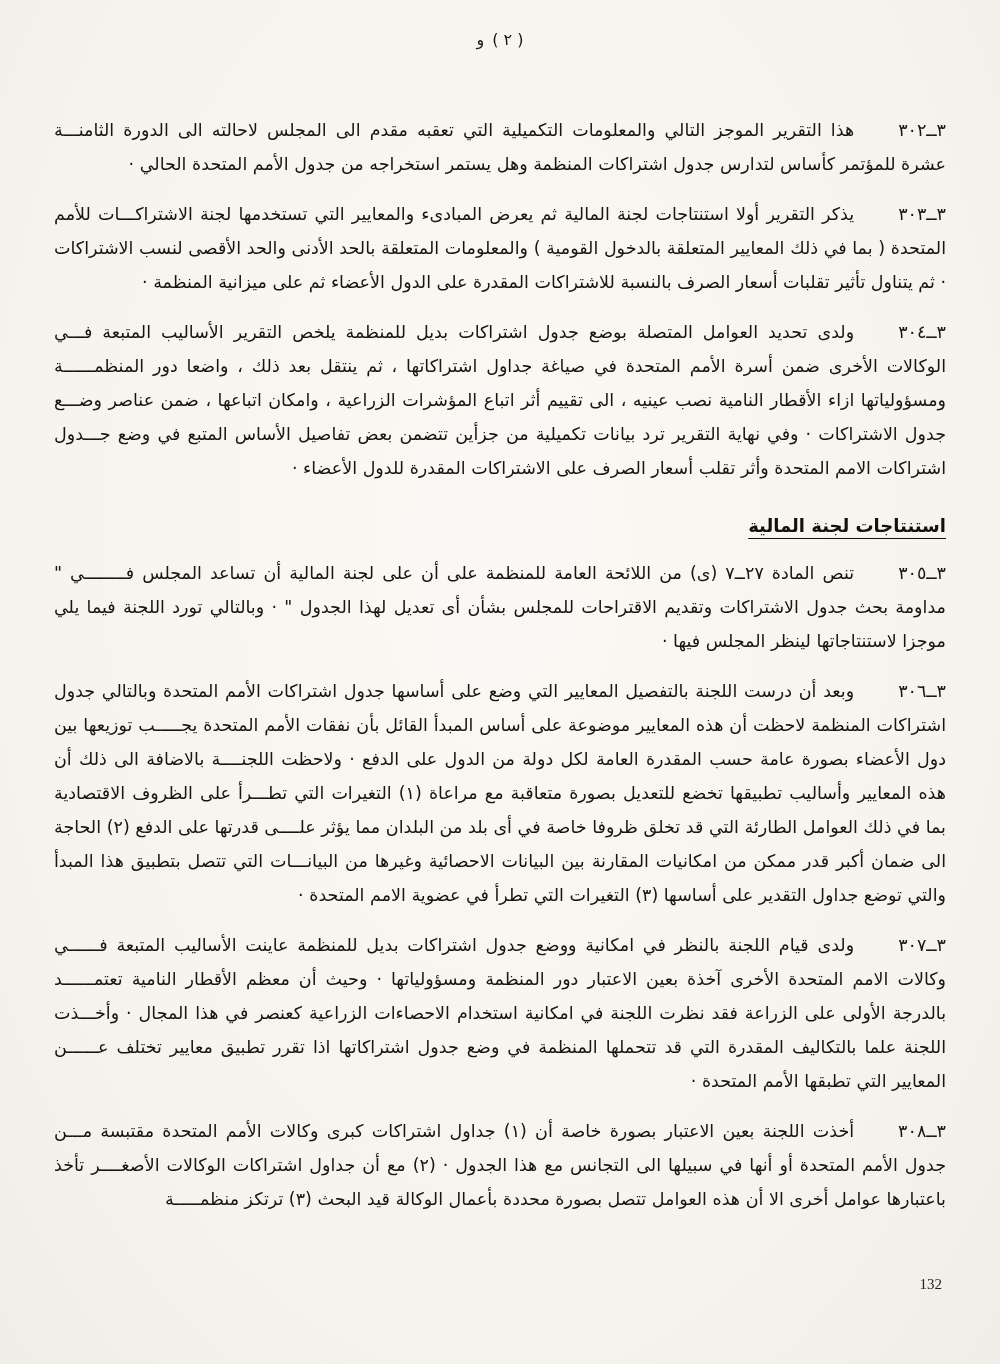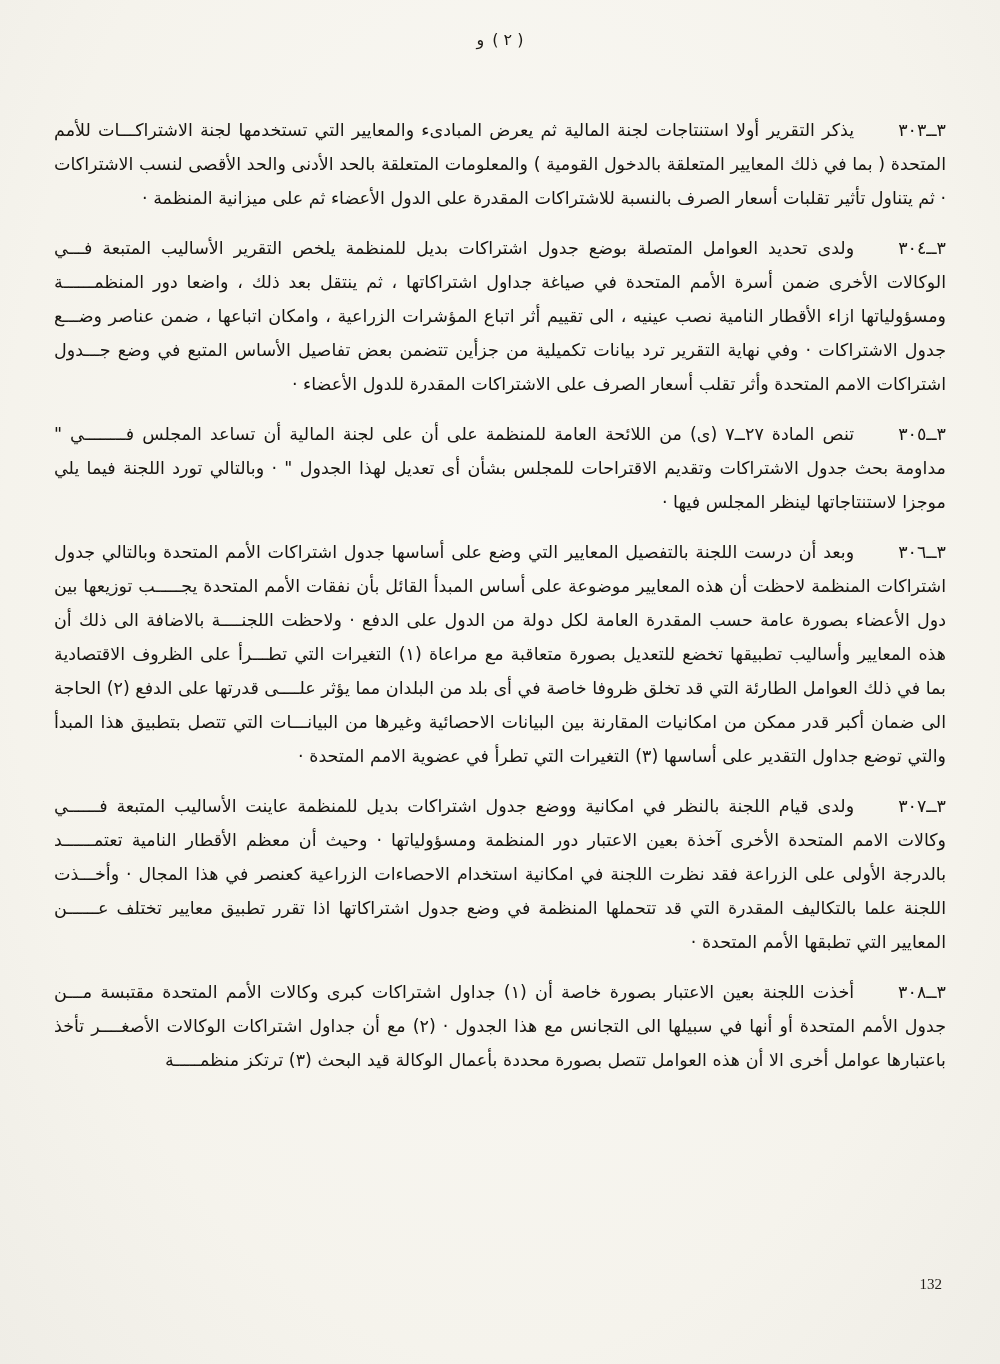--- a/index.html
+++ b/index.html
@@ -77,25 +77,29 @@
 <div class="page">
 
   <div class="page-header">
     <span>و</span>
     <span>( ٢ )</span>
   </div>
 
   <div class="content">
 
 
+    <p class="para"><span class="pnum">٣ــ٣٠٢</span><span class="ptext">هذا التقرير الموجز التالي والمعلومات التكميلية التي تعقبه مقدم الى المجلس لاحالته الى الدورة الثامنـــة عشرة للمؤتمر كأساس لتدارس جدول اشتراكات المنظمة وهل يستمر استخراجه من جدول الأمم المتحدة الحالي ·</span></p>
 
     <p class="para"><span class="pnum">٣ــ٣٠٣</span><span class="ptext">يذكر التقرير أولا استنتاجات لجنة المالية ثم يعرض المبادىء والمعايير التي تستخدمها لجنة الاشتراكـــات للأمم المتحدة ( بما في ذلك المعايير المتعلقة بالدخول القومية ) والمعلومات المتعلقة بالحد الأدنى والحد الأقصى لنسب الاشتراكات · ثم يتناول تأثير تقلبات أسعار الصرف بالنسبة للاشتراكات المقدرة على الدول الأعضاء ثم على ميزانية المنظمة ·</span></p>
 
     <p class="para"><span class="pnum">٣ــ٣٠٤</span><span class="ptext">ولدى تحديد العوامل المتصلة بوضع جدول اشتراكات بديل للمنظمة يلخص التقرير الأساليب المتبعة فـــي الوكالات الأخرى ضمن أسرة الأمم المتحدة في صياغة جداول اشتراكاتها ، ثم ينتقل بعد ذلك ، واضعا دور المنظمــــــة ومسؤولياتها ازاء الأقطار النامية نصب عينيه ، الى تقييم أثر اتباع المؤشرات الزراعية ، وامكان اتباعها ، ضمن عناصر وضـــع جدول الاشتراكات · وفي نهاية التقرير ترد بيانات تكميلية من جزأين تتضمن بعض تفاصيل الأساس المتبع في وضع جـــدول اشتراكات الامم المتحدة وأثر تقلب أسعار الصرف على الاشتراكات المقدرة للدول الأعضاء ·</span></p>
 
+    <div class="heading second">
+      <span>استنتاجات لجنة المالية</span>
+    </div>
 
     <p class="para"><span class="pnum">٣ــ٣٠٥</span><span class="ptext">تنص المادة ٢٧ــ٧ (ى) من اللائحة العامة للمنظمة على أن على لجنة المالية أن تساعد المجلس فــــــــي " مداومة بحث جدول الاشتراكات وتقديم الاقتراحات للمجلس بشأن أى تعديل لهذا الجدول " · وبالتالي تورد اللجنة فيما يلي موجزا لاستنتاجاتها لينظر المجلس فيها ·</span></p>
 
     <p class="para"><span class="pnum">٣ــ٣٠٦</span><span class="ptext">وبعد أن درست اللجنة بالتفصيل المعايير التي وضع على أساسها جدول اشتراكات الأمم المتحدة وبالتالي جدول اشتراكات المنظمة لاحظت أن هذه المعايير موضوعة على أساس المبدأ القائل بأن نفقات الأمم المتحدة يجـــــب توزيعها بين دول الأعضاء بصورة عامة حسب المقدرة العامة لكل دولة من الدول على الدفع · ولاحظت اللجنــــة بالاضافة الى ذلك أن هذه المعايير وأساليب تطبيقها تخضع للتعديل بصورة متعاقبة مع مراعاة (١) التغيرات التي تطـــرأ على الظروف الاقتصادية بما في ذلك العوامل الطارئة التي قد تخلق ظروفا خاصة في أى بلد من البلدان مما يؤثر علــــى قدرتها على الدفع (٢) الحاجة الى ضمان أكبر قدر ممكن من امكانيات المقارنة بين البيانات الاحصائية وغيرها من البيانـــات التي تتصل بتطبيق هذا المبدأ والتي توضع جداول التقدير على أساسها (٣) التغيرات التي تطرأ في عضوية الامم المتحدة ·</span></p>
 
     <p class="para"><span class="pnum">٣ــ٣٠٧</span><span class="ptext">ولدى قيام اللجنة بالنظر في امكانية ووضع جدول اشتراكات بديل للمنظمة عاينت الأساليب المتبعة فــــــي وكالات الامم المتحدة الأخرى آخذة بعين الاعتبار دور المنظمة ومسؤولياتها · وحيث أن معظم الأقطار النامية تعتمــــــد بالدرجة الأولى على الزراعة فقد نظرت اللجنة في امكانية استخدام الاحصاءات الزراعية كعنصر في هذا المجال · وأخـــذت اللجنة علما بالتكاليف المقدرة التي قد تتحملها المنظمة في وضع جدول اشتراكاتها اذا تقرر تطبيق معايير تختلف عــــــن المعايير التي تطبقها الأمم المتحدة ·</span></p>
 
     <p class="para"><span class="pnum">٣ــ٣٠٨</span><span class="ptext">أخذت اللجنة بعين الاعتبار بصورة خاصة أن (١) جداول اشتراكات كبرى وكالات الأمم المتحدة مقتبسة مـــن جدول الأمم المتحدة أو أنها في سبيلها الى التجانس مع هذا الجدول · (٢) مع أن جداول اشتراكات الوكالات الأصغــــر تأخذ باعتبارها عوامل أخرى الا أن هذه العوامل تتصل بصورة محددة بأعمال الوكالة قيد البحث (٣) ترتكز منظمـــــة</span></p>
 
   </div>

